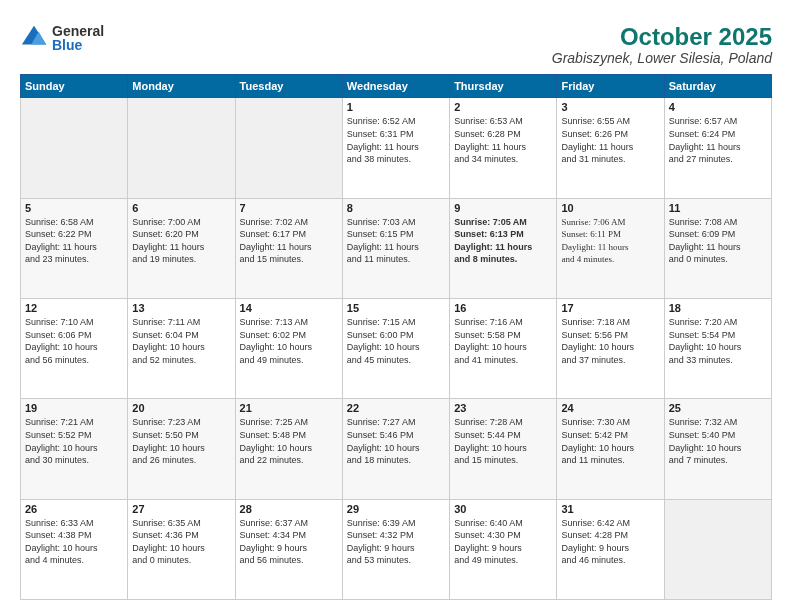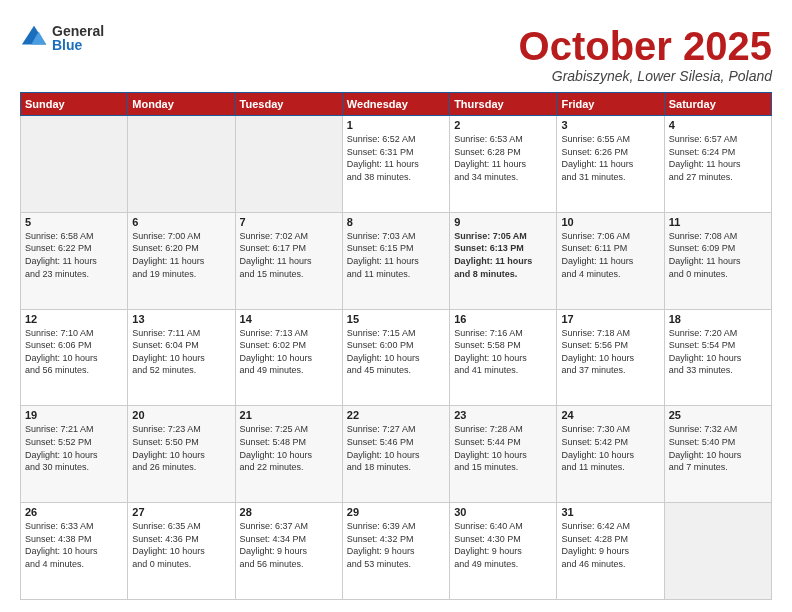--- a/index.html
+++ b/index.html
@@ -45,39 +45,39 @@
       color: #1a6ebd;
     }
     .logo-icon {
       width: 28px;
       height: 28px;
     }
     .title-block {
       text-align: right;
     }
     .title-month {
-      font-size: 40px;
-      font-weight: bold;
-      color: #b91c1c;
+      font-size: 24px;
+      font-weight: bold;
+      color: #0f766e;
       line-height: 1.1;
     }
     .title-location {
       font-size: 14px;
       color: #444;
       font-style: italic;
     }
     .calendar {
       flex: 1;
       border: 1px solid #ccc;
       border-collapse: collapse;
       width: 100%;
       table-layout: fixed;
     }
     .calendar thead tr th {
-      background: #b91c1c;
+      background: #0369a1;
       color: #fff;
       font-size: 11px;
       font-weight: bold;
       padding: 5px 4px;
       text-align: left;
       border: 1px solid #1a5a9a;
     }
     .calendar tbody tr td {
       border: 1px solid #ccc;
       vertical-align: top;
@@ -203,21 +203,21 @@
           </td>
           <td>
             <div class="day-number">9</div>
             <div class="day-info" style="white-space: pre-line; font-weight: bold;">Sunrise: 7:05 AM
 Sunset: 6:13 PM
 Daylight: 11 hours
 and 8 minutes.</div>
           </td>
           <td>
             <div class="day-number">10</div>
-            <div class="day-info" style="white-space: pre-line;">Sunrise: 7:06 AM
+            <div class="day-info" style="white-space: pre-line; font-family: Liberation Serif, serif;">Sunrise: 7:06 AM
 Sunset: 6:11 PM
 Daylight: 11 hours
 and 4 minutes.</div>
           </td>
           <td>
             <div class="day-number">11</div>
             <div class="day-info" style="white-space: pre-line;">Sunrise: 7:08 AM
 Sunset: 6:09 PM
 Daylight: 11 hours
 and 0 minutes.</div>

